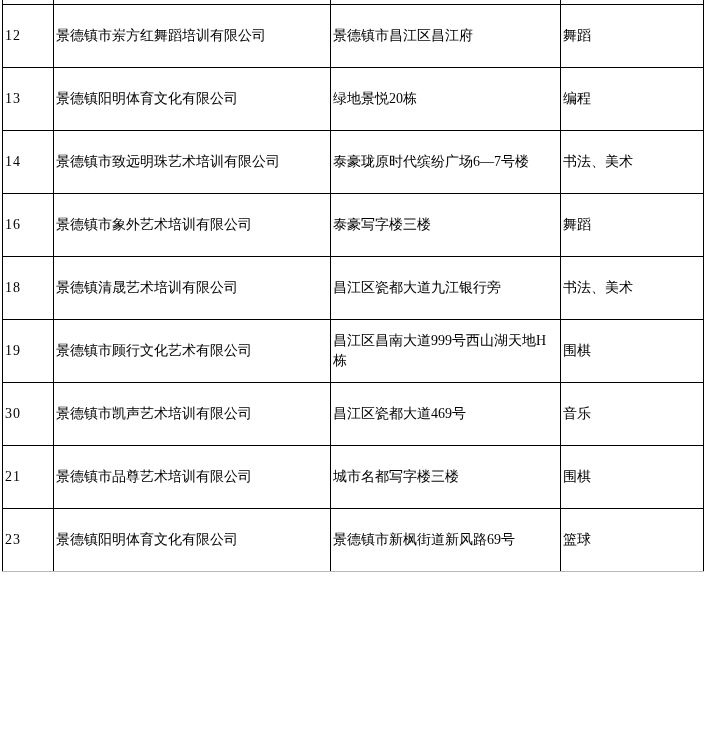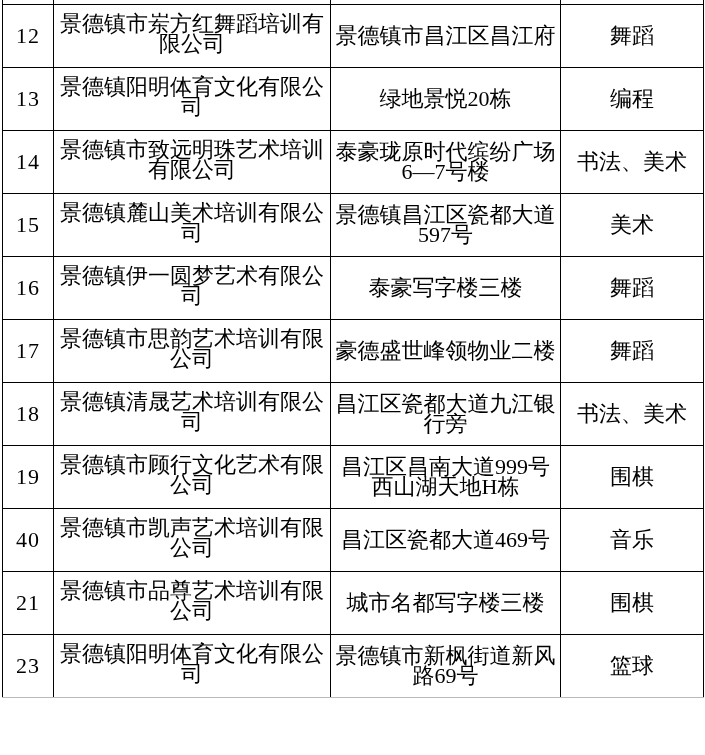--- a/index.html
+++ b/index.html
@@ -23,23 +23,22 @@
   table.grid {
     position: absolute;
     left: 2px;
     top: 0;
     width: 701px;
     border-collapse: collapse;
     table-layout: fixed;
   }
   table.grid td {
     border: 1px solid #000000;
-    text-align: center;
     vertical-align: middle;
-    font-size: 22px;
+    font-size: 14px;
     line-height: 20px;
     padding: 1px 2px;
     overflow: hidden;
     word-break: break-all;
   }
   tr.sliver td {
     border-top: none;        
     height: 4px;
     padding: 0;
   }
@@ -87,51 +86,39 @@
     <td class="cell-address">绿地景悦20栋</td>
     <td class="cell-category">编程</td>
   </tr>
         <tr class="data-row">
     <td class="cell-num">14</td>
     <td class="cell-name">景德镇市致远明珠艺术培训有限公司</td>
     <td class="cell-address small">泰豪珑原时代缤纷广场6—7号楼</td>
     <td class="cell-category">书法、美术</td>
   </tr>
         <tr class="data-row">
-    <td class="cell-num">15</td>
-    <td class="cell-name">景德镇麓山美术培训有限公司</td>
-    <td class="cell-address">景德镇昌江区瓷都大道597号</td>
-    <td class="cell-category">美术</td>
-  </tr>
-        <tr class="data-row">
     <td class="cell-num">16</td>
-    <td class="cell-name">景德镇伊一圆梦艺术有限公司</td>
+    <td class="cell-name">景德镇市象外艺术培训有限公司</td>
     <td class="cell-address">泰豪写字楼三楼</td>
-    <td class="cell-category">舞蹈</td>
-  </tr>
-        <tr class="data-row">
-    <td class="cell-num">17</td>
-    <td class="cell-name">景德镇市思韵艺术培训有限公司</td>
-    <td class="cell-address">豪德盛世峰领物业二楼</td>
     <td class="cell-category">舞蹈</td>
   </tr>
         <tr class="data-row">
     <td class="cell-num">18</td>
     <td class="cell-name">景德镇清晟艺术培训有限公司</td>
     <td class="cell-address">昌江区瓷都大道九江银行旁</td>
     <td class="cell-category">书法、美术</td>
   </tr>
         <tr class="data-row">
     <td class="cell-num">19</td>
     <td class="cell-name">景德镇市顾行文化艺术有限公司</td>
     <td class="cell-address small">昌江区昌南大道999号西山湖天地H栋</td>
     <td class="cell-category">围棋</td>
   </tr>
         <tr class="data-row">
-    <td class="cell-num">40</td>
+    <td class="cell-num">30</td>
     <td class="cell-name">景德镇市凯声艺术培训有限公司</td>
     <td class="cell-address">昌江区瓷都大道469号</td>
     <td class="cell-category">音乐</td>
   </tr>
         <tr class="data-row">
     <td class="cell-num">21</td>
     <td class="cell-name">景德镇市品尊艺术培训有限公司</td>
     <td class="cell-address">城市名都写字楼三楼</td>
     <td class="cell-category">围棋</td>
   </tr>

